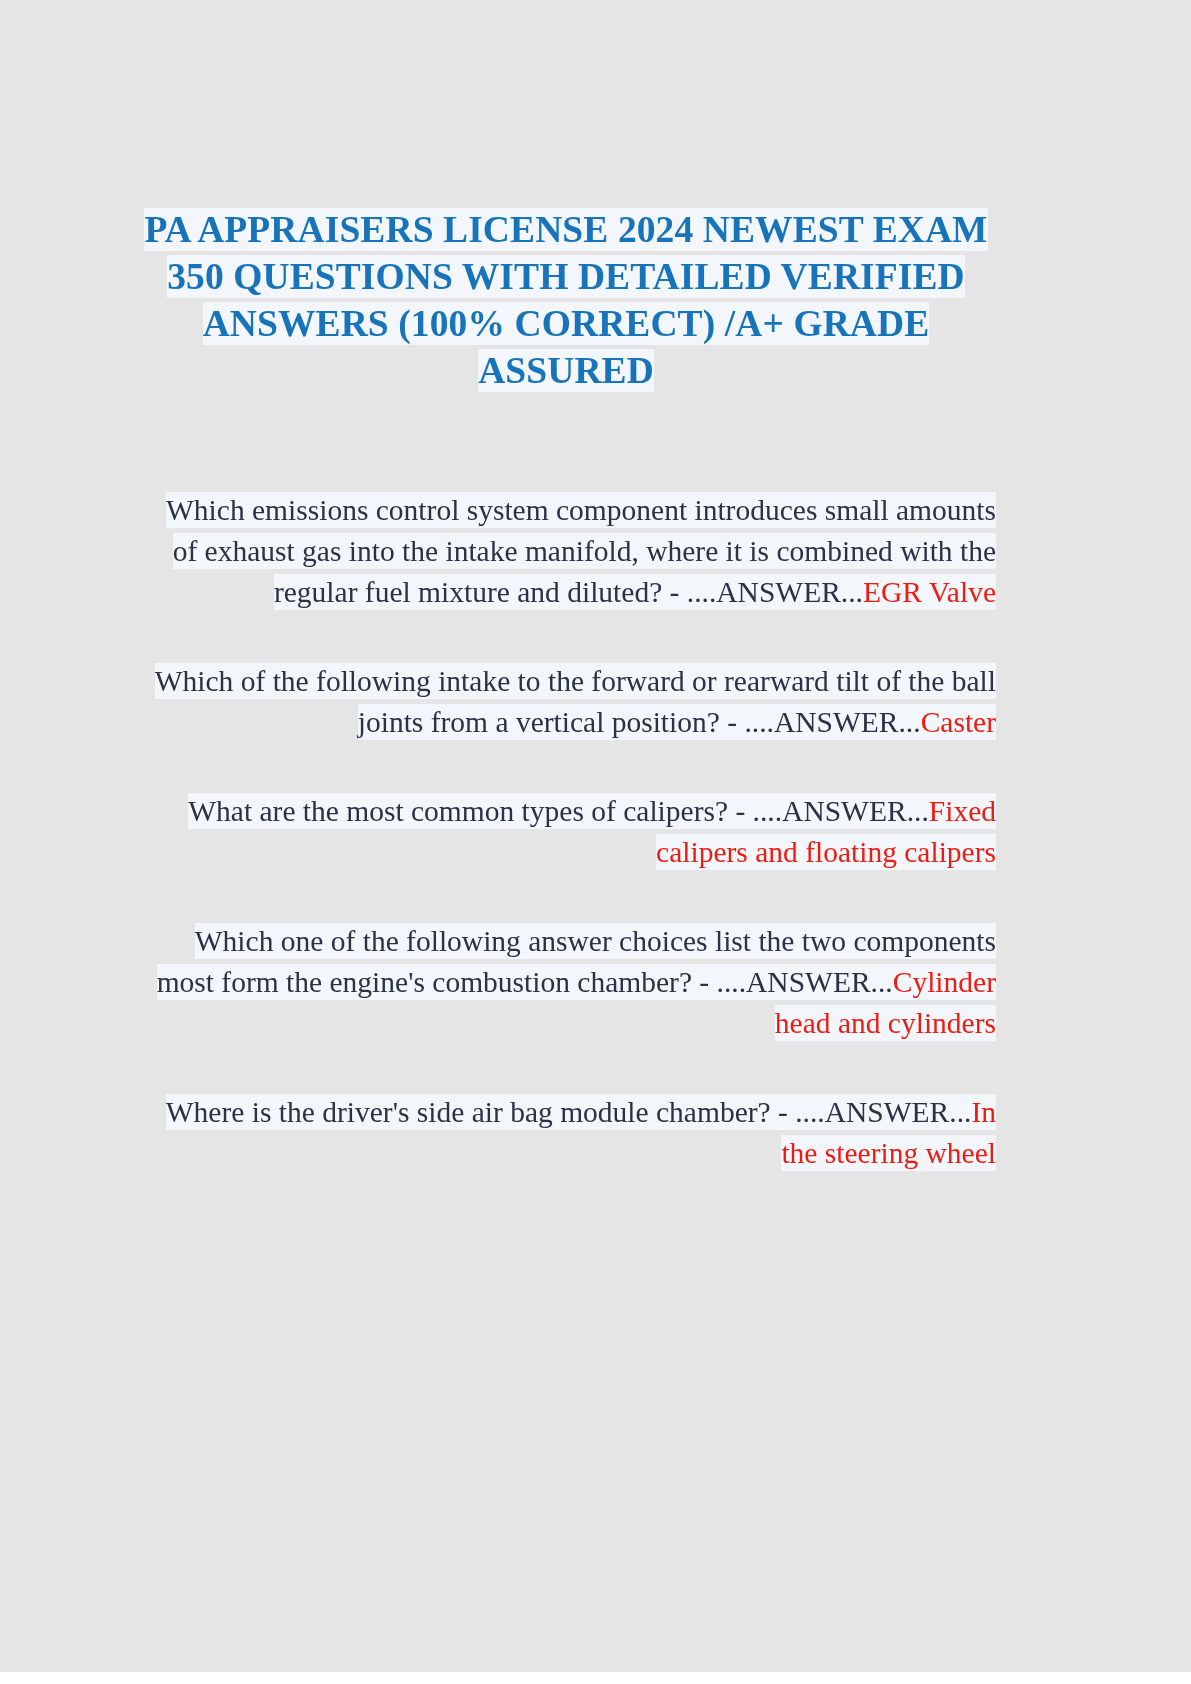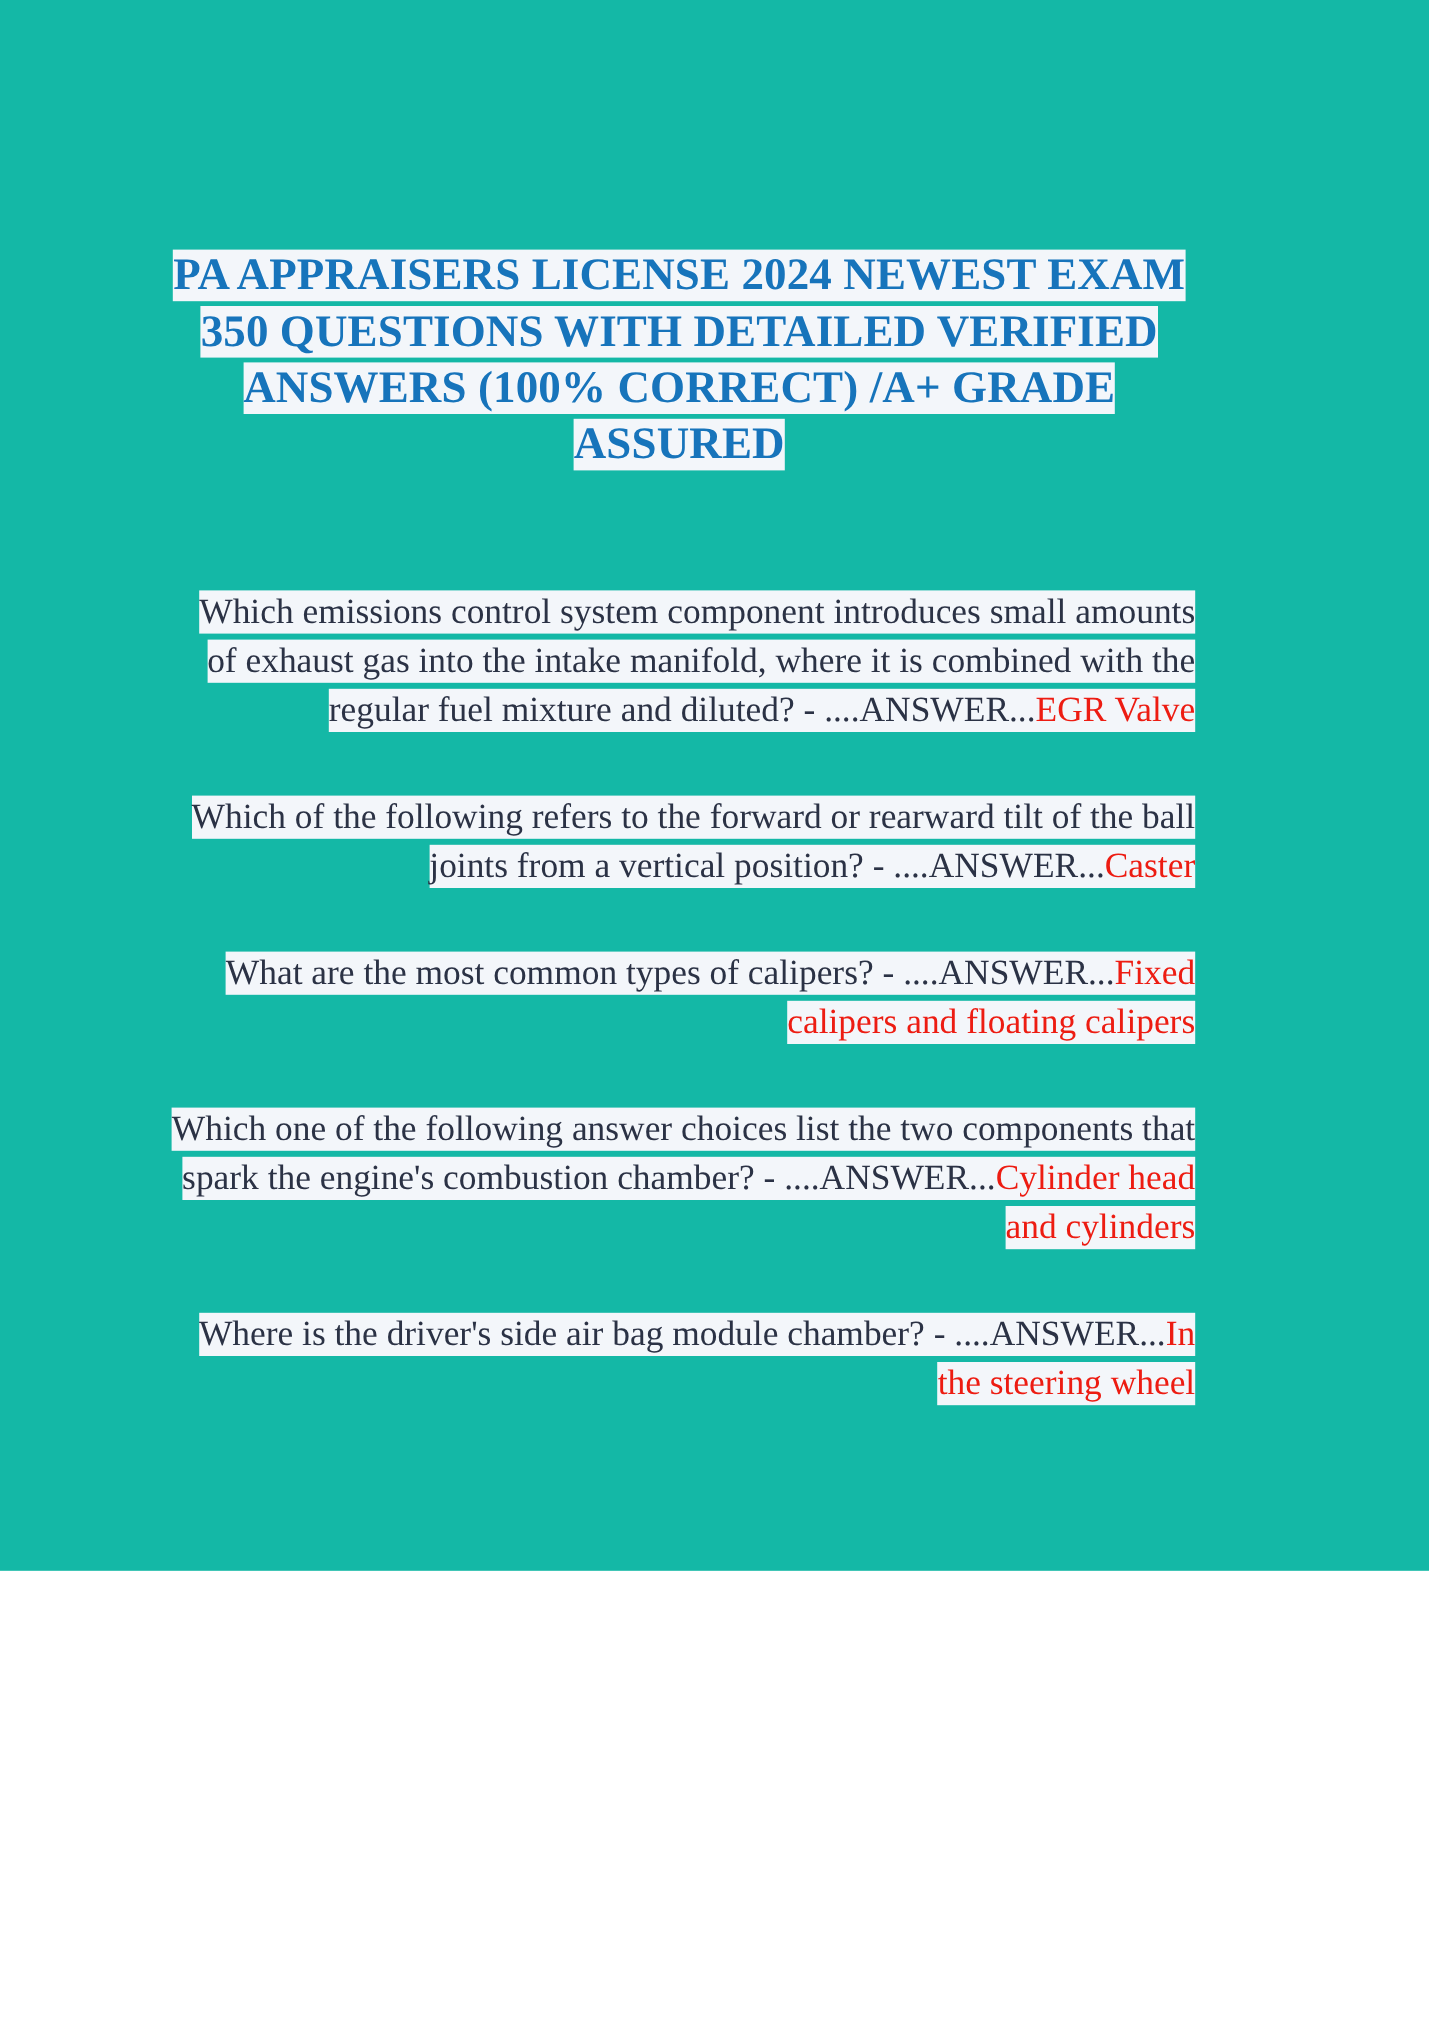--- a/index.html
+++ b/index.html
@@ -12,22 +12,22 @@
     width: 1191px;
     height: 1684px;
     font-family: "Liberation Serif", "DejaVu Serif", serif;
     -webkit-font-smoothing: antialiased;
     overflow: hidden;
   }
 
   .page {
     position: relative;
     width: 1191px;
-    height: 1309px;
-    background: #14b8a6;
+    height: 1672px;
+    background: #e5e5e5;
     box-sizing: border-box;
   }
 
   .page-inner {
     position: absolute;
     left: 136px;
     top: 0;
     width: 860px;
   }
 
@@ -82,20 +82,20 @@
 </head>
 <body>
 
 <div class="page">
   <div class="page-inner">
 
     <h1 class="doc-title"><span class="hl">PA APPRAISERS LICENSE 2024 NEWEST EXAM 350 QUESTIONS WITH DETAILED VERIFIED ANSWERS (100% CORRECT) /A+ GRADE ASSURED</span></h1>
 
     <ol class="qa-list">
         <li class="qa-block"><span class="qa-text"><span class="question">Which emissions control system component introduces small amounts of exhaust gas into the intake manifold, where it is combined with the regular fuel mixture and diluted? - ....ANSWER...</span><span class="answer">EGR Valve</span></span></li>
-        <li class="qa-block"><span class="qa-text"><span class="question">Which of the following refers to the forward or rearward tilt of the ball joints from a vertical position? - ....ANSWER...</span><span class="answer">Caster</span></span></li>
+        <li class="qa-block"><span class="qa-text"><span class="question">Which of the following intake to the forward or rearward tilt of the ball joints from a vertical position? - ....ANSWER...</span><span class="answer">Caster</span></span></li>
         <li class="qa-block"><span class="qa-text"><span class="question">What are the most common types of calipers? - ....ANSWER...</span><span class="answer">Fixed calipers and floating calipers</span></span></li>
-        <li class="qa-block"><span class="qa-text"><span class="question">Which one of the following answer choices list the two components that spark the engine's combustion chamber? - ....ANSWER...</span><span class="answer">Cylinder head and cylinders</span></span></li>
+        <li class="qa-block"><span class="qa-text"><span class="question">Which one of the following answer choices list the two components most form the engine's combustion chamber? - ....ANSWER...</span><span class="answer">Cylinder head and cylinders</span></span></li>
         <li class="qa-block"><span class="qa-text"><span class="question">Where is the driver's side air bag module chamber? - ....ANSWER...</span><span class="answer">In the steering wheel</span></span></li>
       </ol>
 
   </div>
 </div>
 
 </body></html>

